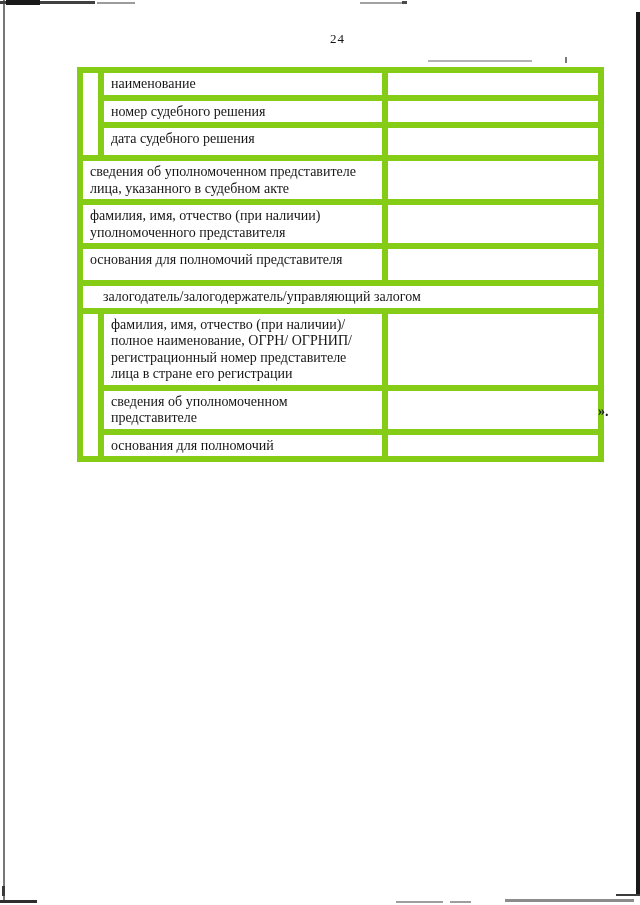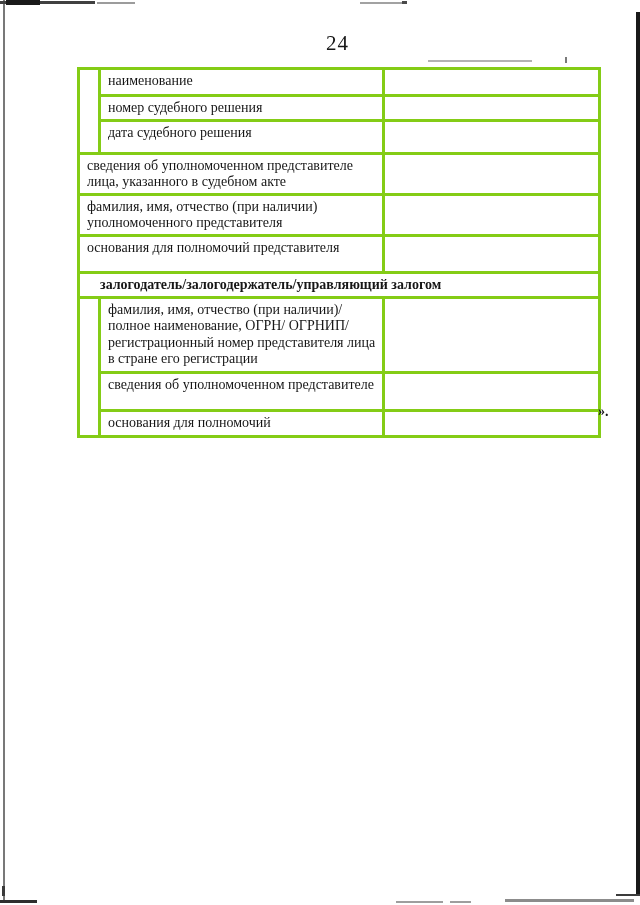--- a/index.html
+++ b/index.html
@@ -24,39 +24,39 @@
   .bot-segL{left:0;top:900px;width:37px;height:3px;background:#2e2e2e;}
   .bot-segA{left:396px;top:901px;width:47px;height:2px;background:#9e9e9e;}
   .bot-segB{left:450px;top:901px;width:21px;height:2px;background:#9e9e9e;}
   .bot-segC{left:505px;top:899px;width:129px;height:3px;background:#8c8c8c;}
   .bot-segR{left:616px;top:894px;width:24px;height:2px;background:#3c3c3c;}
   .ghost1{left:428px;top:60px;width:104px;height:2px;background:#b2b2b2;}
   .tick1{left:565px;top:57px;width:2px;height:6px;background:#7a7a7a;}
   
   .page-number{
     position:absolute;left:77px;top:31px;width:521px;
-    text-align:center;font-size:21px;letter-spacing:1px;
+    text-align:center;font-size:13px;letter-spacing:1px;
   }
   
   table.doc{
     position:absolute;left:77px;top:67px;
     width:521px;border-collapse:collapse;table-layout:fixed;
     font-size:14px;line-height:16.5px;
   }
   table.doc td{
-    border:3px solid #84cc16;
+    border:6px solid #84cc16;
     vertical-align:top;
     padding:3px 6px 2px 7px;
     overflow:hidden;
   }
   td.indent{padding:0;}
   td.full{padding-left:4px;}
   td.val{border-left:2px solid #3f3f3f;}
   td.val.dashed{border-left:2px dashed #8a8a8a;}
-  tr.bold-row td{font-weight:bold;padding-left:20px;border-radius:9px;}
+  tr.bold-row td{font-weight:normal;padding-left:20px;border-radius:9px;}
   
   .closing-mark{
     position:absolute;left:598px;top:404px;
     font-size:14px;font-weight:bold;
   }
 </style>
 </head>
 <body>
 
 <div class="page">
@@ -109,21 +109,21 @@
       </tr>
       <tr style="height:37px">
         <td class="full" colspan="2">основания для полномочий представителя</td>
         <td class="val"></td>
       </tr>
       <tr style="height:25px" class="bold-row">
         <td colspan="3">залогодатель/залогодержатель/управляющий залогом</td>
       </tr>
       <tr style="height:75px">
         <td class="indent" rowspan="3"></td>
-        <td>фамилия, имя, отчество (при наличии)/полное наименование, ОГРН/ ОГРНИП/ регистрационный номер представителя лица в стране его регистрации</td>
+        <td>фамилия, имя, отчество (при наличии)/полное наименование, ОГРН/ ОГРНИП/ регистрационный номер представителе лица в стране его регистрации</td>
         <td class="val dashed"></td>
       </tr>
       <tr style="height:38px">
         <td>сведения об уполномоченном представителе</td>
         <td class="val dashed"></td>
       </tr>
       <tr style="height:26px">
         <td>основания для полномочий</td>
         <td class="val dashed"></td>
       </tr>

